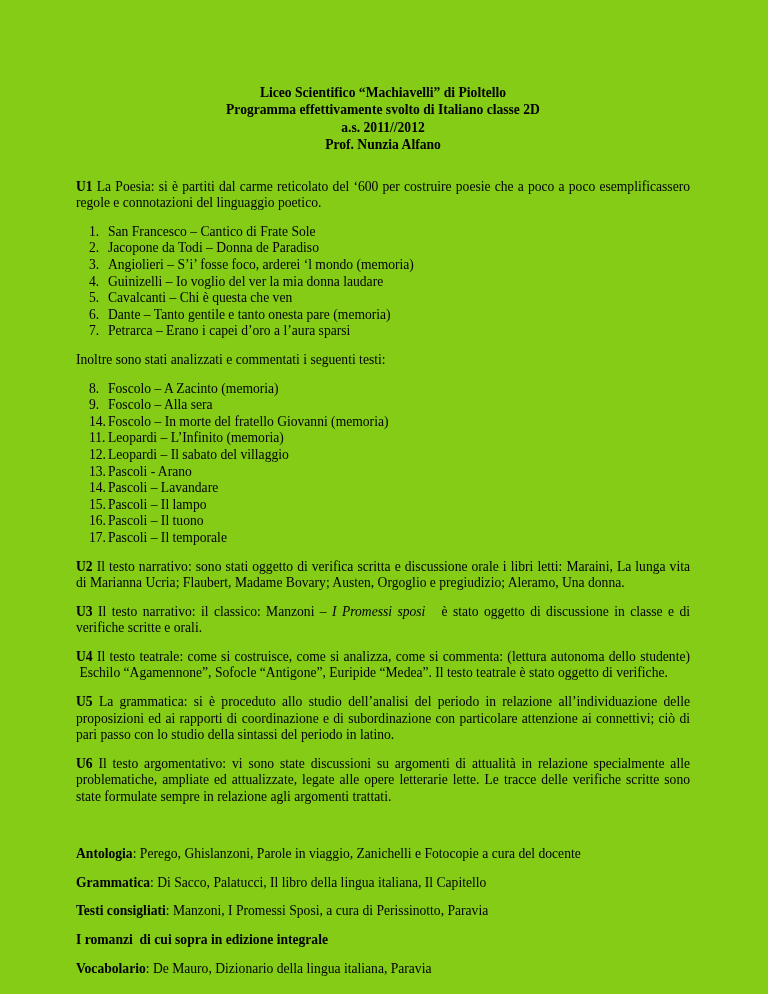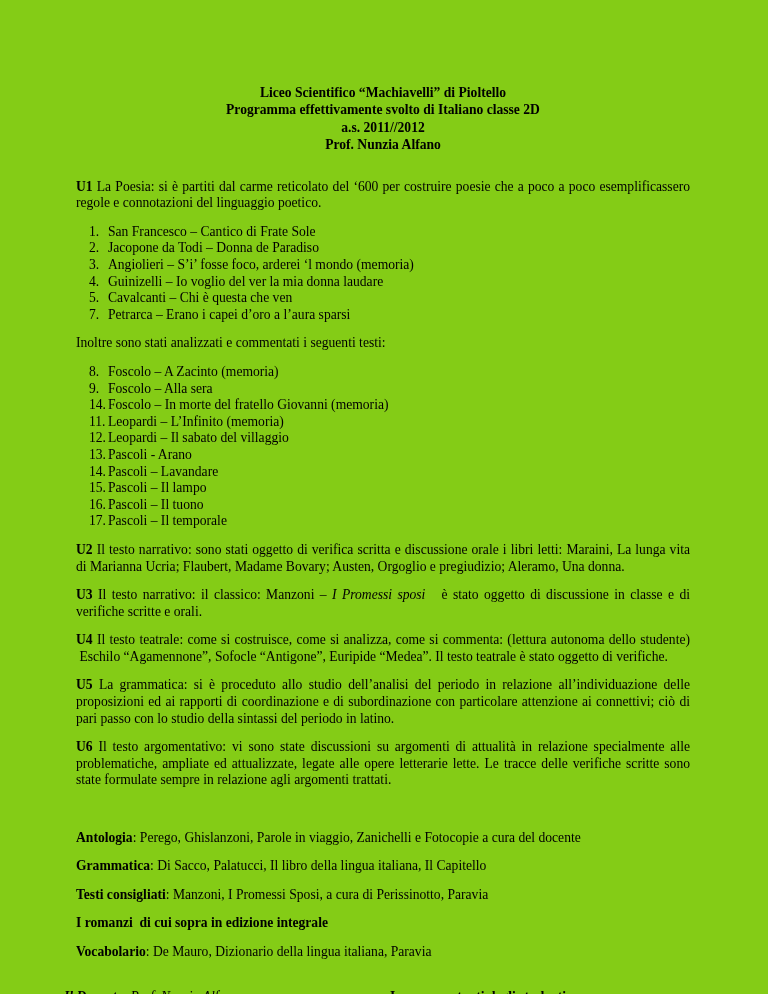--- a/index.html
+++ b/index.html
@@ -40,20 +40,21 @@
   </header>
   <div class="header-gap"></div>
   <main class="doc-body">
       <p class="para"><span class="b">U1</span><span> La Poesia: si è partiti dal carme reticolato del ‘600 per costruire poesie che a poco a poco esemplificassero regole e connotazioni del linguaggio poetico.</span></p>
       <div class="list">
         <div class="list-row"><span class="li-num">1.</span><span>San Francesco – Cantico di Frate Sole</span></div>
         <div class="list-row"><span class="li-num">2.</span><span>Jacopone da Todi – Donna de Paradiso</span></div>
         <div class="list-row"><span class="li-num">3.</span><span>Angiolieri – S’i’ fosse foco, arderei ‘l mondo (memoria)</span></div>
         <div class="list-row"><span class="li-num">4.</span><span>Guinizelli – Io voglio del ver la mia donna laudare</span></div>
         <div class="list-row"><span class="li-num">5.</span><span>Cavalcanti – Chi è questa che ven</span></div>
+        <div class="list-row"><span class="li-num">6.</span><span>Dante – Tanto gentile e tanto onesta pare (memoria)</span></div>
         <div class="list-row"><span class="li-num">7.</span><span>Petrarca – Erano i capei d’oro a l’aura sparsi</span></div>
       </div>
       <p class="para"><span>Inoltre sono stati analizzati e commentati i seguenti testi:</span></p>
       <div class="list">
         <div class="list-row"><span class="li-num">8.</span><span>Foscolo – A Zacinto (memoria)</span></div>
         <div class="list-row"><span class="li-num">9.</span><span>Foscolo – Alla sera</span></div>
         <div class="list-row"><span class="li-num">14.</span><span>Foscolo – In morte del fratello Giovanni (memoria)</span></div>
         <div class="list-row"><span class="li-num">11.</span><span>Leopardi – L’Infinito (memoria)</span></div>
         <div class="list-row"><span class="li-num">12.</span><span>Leopardi – Il sabato del villaggio</span></div>
         <div class="list-row"><span class="li-num">13.</span><span>Pascoli - Arano</span></div>

